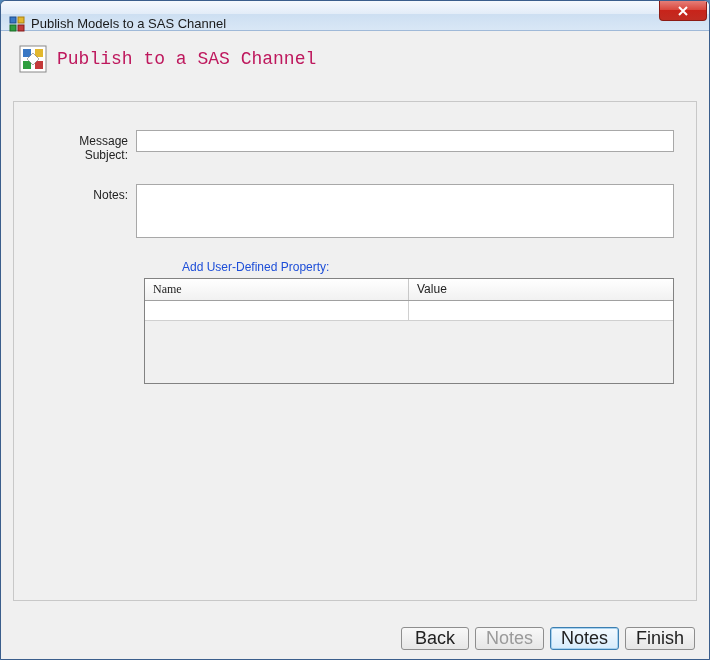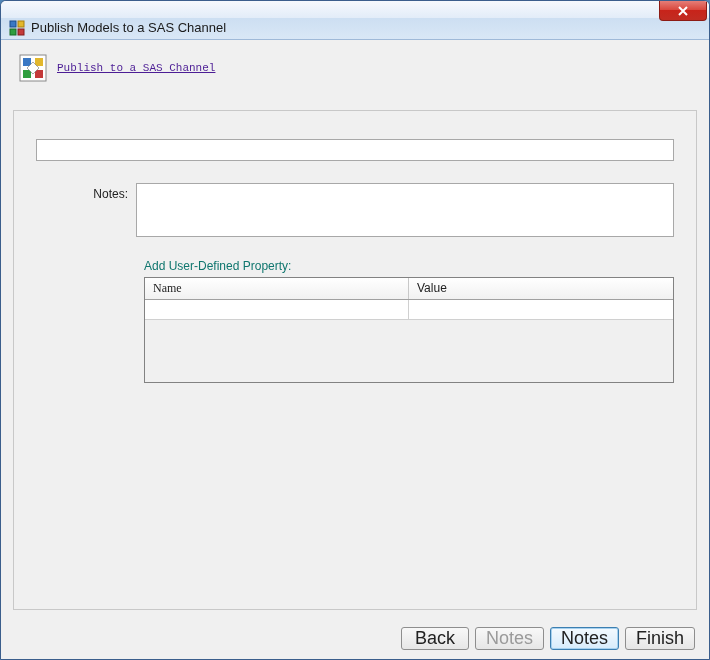--- a/index.html
+++ b/index.html
@@ -18,21 +18,21 @@
     height: 660px;
     background: #f0f0f0;
     border: 1px solid #3b5e8c;
     border-radius: 6px 6px 0 0;
     display: flex;
     flex-direction: column;
     overflow: hidden;
     box-shadow: 0 0 8px rgba(0,0,0,0.3);
   }
   .titlebar {
-    height: 39px;
+    height: 30px;
     background: linear-gradient(to bottom, #f6f9fd 0%, #e2ecf8 45%, #cddff2 46%, #d9e7f6 100%);
     border-bottom: 1px solid #9fb9d8;
     display: flex;
     align-items: center;
     padding: 16px 0 0 8px;
     position: relative;
   }
   .title-icon {
     width: 16px;
     height: 16px;
@@ -66,23 +66,22 @@
     align-items: center;
     gap: 10px;
   }
   .header-icon {
     width: 28px;
     height: 28px;
     display: inline-block;
   }
   .header-text {
     font-family: "Courier New", monospace;
-    font-size: 11px;
-    color: #4c1d95;
-    text-decoration: underline;
+    font-size: 18px;
+    color: #be185d;
   }
   .content-outer {
     flex: 1;
     padding: 0 12px 8px 12px;
   }
   .content-frame {
     border: 1px solid #c8c8c8;
     background: #f0f0f0;
     height: 500px;
     padding: 28px 22px 18px 22px;
@@ -116,22 +115,23 @@
     padding: 2px 4px;
     font-family: inherit;
     font-size: 12px;
     resize: none;
   }
   .prop-section {
     margin-left: 108px;
     margin-top: 6px;
   }
   .prop-label {
-    color: #0f766e;
+    color: #1d4ed8;
     margin-bottom: 4px;
+    margin-left: 38px;
   }
   .prop-table {
     border: 1px solid #828282;
     height: 106px;
     background: #f0f0f0;
     overflow: hidden;
   }
   .prop-table-head {
     display: flex;
     background: linear-gradient(to bottom, #ffffff, #f1f1f1);
@@ -221,20 +221,21 @@
         <path d="M14 8 L20 14 L14 20 L8 14 Z" fill="#fff" stroke="#555" stroke-width="0.5"></path>
       </svg>
     </span>
     <span class="header-text">Publish to a SAS Channel</span>
   </div>
 
   <div class="content-outer">
     <div class="content-frame">
 
       <div class="form-row">
+        <div class="form-label">Message Subject:</div>
         <input type="text" class="text-input" value="" style="">
       </div>
 
       <div class="form-row">
         <div class="form-label">Notes:</div>
         <textarea class="text-area" style=""></textarea>
       </div>
 
       <div class="prop-section">
         <div class="prop-label">Add User-Defined Property:</div>

